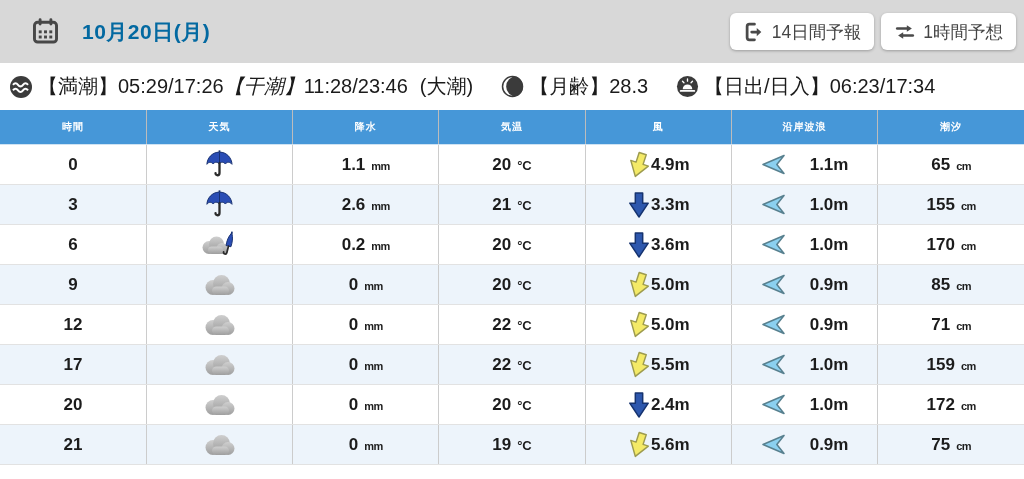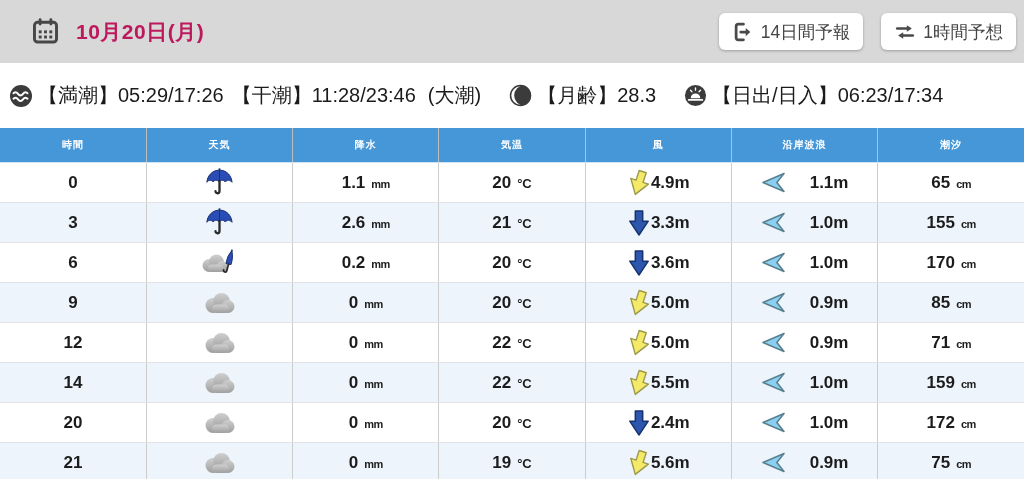--- a/index.html
+++ b/index.html
@@ -6,34 +6,34 @@
   body{
     width:1024px;height:479px;overflow:hidden;
     font-family:"Liberation Sans","DejaVu Sans",sans-serif;
     -webkit-font-smoothing:antialiased;
   }
   
   .topbar{
     height:63px;background:#d8d8d8;display:flex;align-items:center;
     padding:0 8px 0 32px;box-sizing:border-box;
   }
-  .date-group{display:flex;align-items:center;gap:17px;font-size:21px;font-weight:600;color:#be185d;letter-spacing:.5px;}
-  .topbar-buttons{margin-left:auto;display:flex;gap:18px;}
+  .date-group{display:flex;align-items:center;gap:23px;font-size:21px;font-weight:600;color:#0369a1;letter-spacing:.5px;}
+  .topbar-buttons{margin-left:auto;display:flex;gap:7px;}
   .btn{
     display:flex;align-items:center;gap:7px;background:#fff;border:none;
     border-radius:6px;padding:0 13px;height:37px;font-size:17.5px;color:#454545;
     font-weight:500;box-shadow:0 1px 3px rgba(0,0,0,.28);font-family:inherit;cursor:pointer;
   }
   
   .infobar{
-    height:65px;display:flex;align-items:center;background:#fff;
+    height:47px;display:flex;align-items:center;background:#fff;
     padding:0 10px 0 9px;box-sizing:border-box;font-size:20px;color:#1b1b1b;
   }
   .infobar .ico{display:flex;align-items:center;margin-right:5px;}
-  .gap-sm{margin-left:8px;}
+  .gap-sm{font-style:italic;}
   .gap-md{margin-left:12px;}
   .gap-lg{margin-left:28px;}
   
   table{width:100%;border-collapse:collapse;table-layout:fixed;}
   thead th{
     background:var(--header-blue,#4697d8);color:#fff;font-size:10px;font-weight:700;
     height:32px;border-right:1px solid #bcbcbc;border-bottom:1px solid #cfe3f3;letter-spacing:1px;
   }
   thead th:last-child{border-right:none;}
   tbody td{
@@ -378,21 +378,21 @@
               <svg width="25" height="21" viewBox="0 0 26 22">
                 <path d="M24 1.5 L2 11 L24 20.5 L16.5 11 Z" fill="#8bd0f0" stroke="#58808f" stroke-width="1.6" stroke-linejoin="round"></path>
               </svg>
             </span>
             <span class="val">0.9m</span>
           </div>
         </td>
         <td><span class="val">71</span><span class="unit">cm</span></td>
       </tr>
       <tr class="stripe">
-        <td><span class="val">14</span></td>
+        <td><span class="val">17</span></td>
         <td>
           <div class="cellflex">
             <span class="icon-wrap">
               <svg width="34" height="25" viewBox="0 0 34 25">
                 <defs>
                   <linearGradient id="cg" x1="0" y1="0" x2="0" y2="1">
                     <stop offset="0" stop-color="#cfcfcf"></stop>
                     <stop offset="1" stop-color="#9e9e9e"></stop>
                   </linearGradient>
                 </defs>

